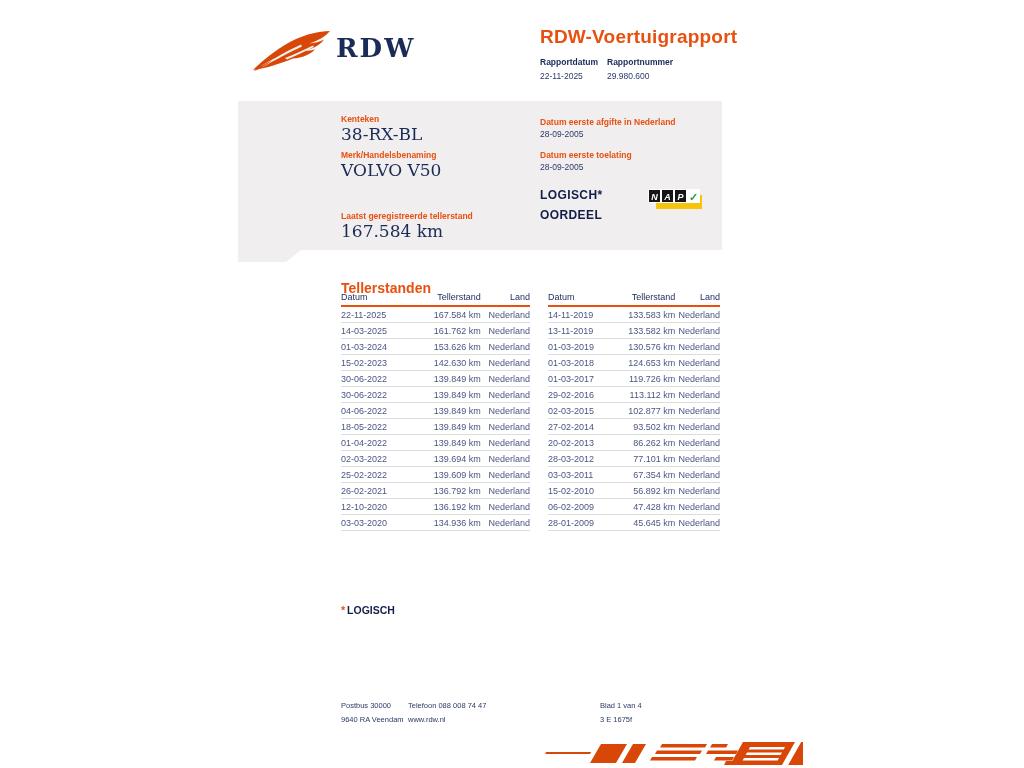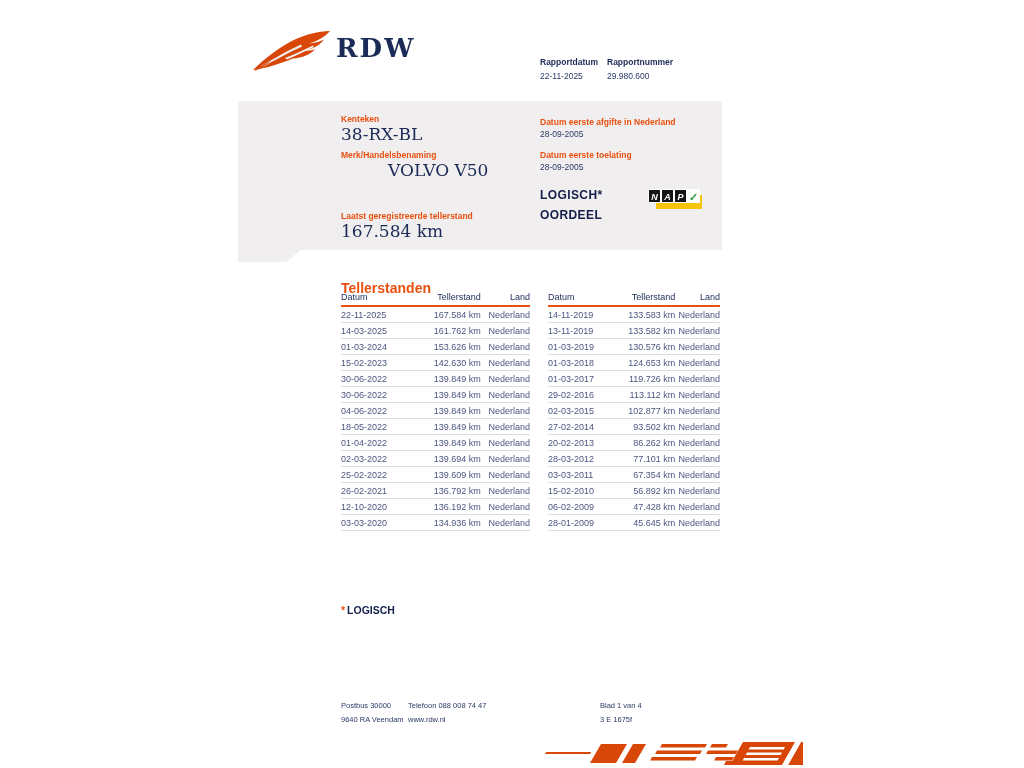--- a/index.html
+++ b/index.html
@@ -70,36 +70,37 @@
     <path fill="#d84708" d="M2,40 C12,30 28,17 45,9 C55,4.5 67,1.5 79,1
       C75,6 67,11 58,13.5 C63,13.2 69,11.5 73,9.5 C70,14.5 62,19 54,20.5
       C57,21 61,20.5 64,19.3 C60,24.5 51,28 42,28.5 C29,34 12,39 2,40 Z"></path>
     <path fill="#f0f0ee" d="M10,36 C24,28 38,20 50,14.5 L51,16.5 C39,22 24,30 12,37 Z"></path>
     <path fill="#f0f0ee" d="M34,28 C44,24 54,19.5 62,15.5 L63,17 C55,21 45,25.5 36,29.5 Z"></path>
     <path fill="#d84708" d="M3,41 C8,37 15,33 21,30.5 C16,34.5 9,39 3,41 Z"></path>
     <path fill="#f0f0ee" d="M70,6 L80,2 L78,8 C75,9.5 72,10 70,10 Z" opacity="0"></path>
   </svg>
   <div class="abs logo-text">RDW</div>
 
+  <div class="abs doc-title">RDW-Voertuigrapport</div>
 
   <div class="abs meta-col1">
     <div class="meta-label">Rapportdatum</div>
     <div class="meta-value">22-11-2025</div>
   </div>
   <div class="abs meta-col2">
     <div class="meta-label">Rapportnummer</div>
     <div class="meta-value">29.980.600</div>
   </div>
 
   <div class="abs veh-box">
     <div class="lbl" style="left:103px;top:13px;">Kenteken</div>
     <div class="big-val" style="left:103px;top:23px;">38-RX-BL</div>
 
     <div class="lbl" style="left:103px;top:49px;">Merk/Handelsbenaming</div>
-    <div class="big-val" style="left:103px;top:59px;margin-left:47px;">VOLVO V50</div>
+    <div class="big-val" style="left:103px;top:59px;">VOLVO V50</div>
 
     <div class="lbl" style="left:103px;top:110px;">Laatst geregistreerde tellerstand</div>
     <div class="big-val" style="left:103px;top:120px;">167.584 km</div>
 
     <div class="lbl" style="left:302px;top:16px;">Datum eerste afgifte in Nederland</div>
     <div class="sm-val" style="left:302px;top:28px;">28-09-2005</div>
 
     <div class="lbl" style="left:302px;top:49px;">Datum eerste toelating</div>
     <div class="sm-val" style="left:302px;top:61px;">28-09-2005</div>
 

